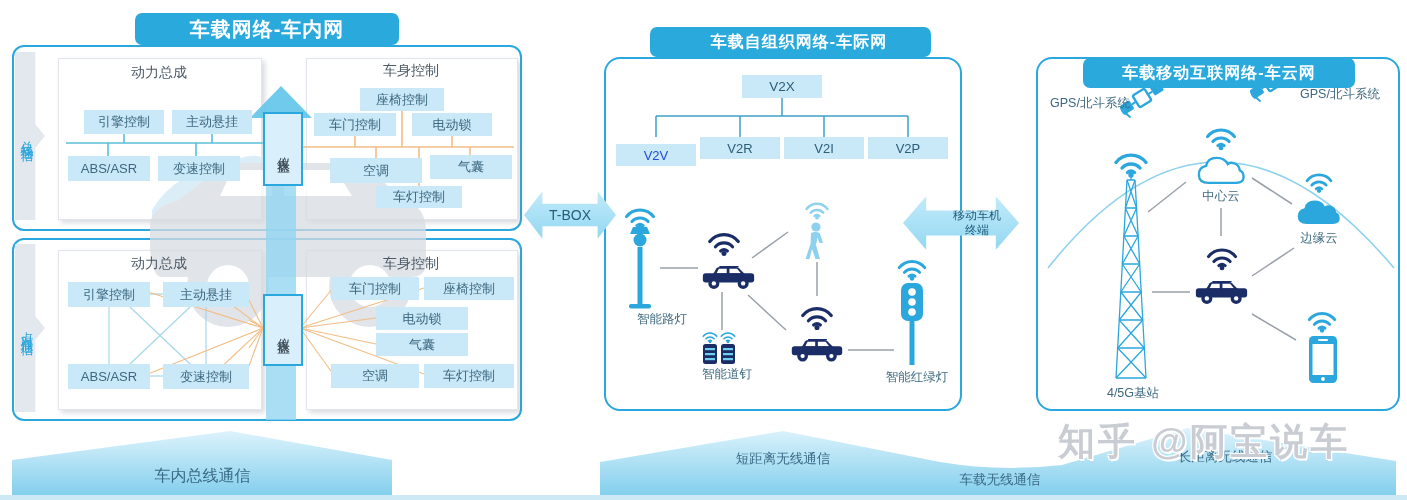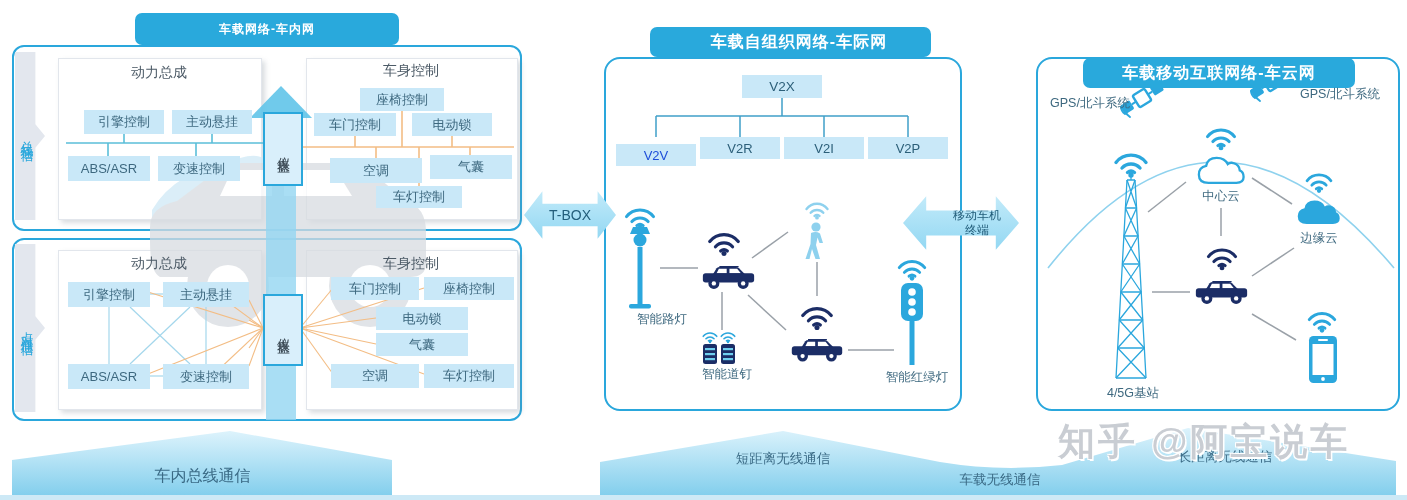--- a/index.html
+++ b/index.html
@@ -260,21 +260,21 @@
       <rect x="1318" y="339" width="10" height="2" rx="1" fill="#fff"></rect>
     </g>
 
     <g>
       <polygon points="12,498 12,460 230,431 392,460 392,498" fill="url(#bannerG)"></polygon>
       <path d="M600,498 L600,462 L783,431 L940,462 Q1000,472 1062,465 L1188,428 L1396,461 L1396,498 Z" fill="url(#bannerG)"></path>
       <rect x="0" y="495" width="1407" height="5" fill="#cde9f6"></rect>
     </g>
   </svg>
 
-  <div class="titlebar" style="left:135px;top:13px;width:264px;height:32px;font-size:12px;">车载网络-车内网</div>
+  <div class="titlebar" style="left:135px;top:13px;width:264px;height:32px;font-size:20px;">车载网络-车内网</div>
   <div class="titlebar" style="left:650px;top:27px;width:264px;height:30px;font-size:16px;padding-left:17px;">车载自组织网络-车际网</div>
   <div class="titlebar" style="left:1083px;top:24px;width:272px;height:30px;font-size:16px;margin-top:34px;">车载移动互联网络-车云网</div>
 
   <div class="sidelabel" style="left:15px;top:52px;width:30px;height:168px;">总线通信</div>
   <div class="sidelabel" style="left:15px;top:244px;width:30px;height:168px;">点对点通信</div>
 
   <div class="grouptitle" style="left:58px;top:64px;width:202px;">动力总成</div>
   <div class="grouptitle" style="left:306px;top:62px;width:210px;">车身控制</div>
   <div class="grouptitle" style="left:58px;top:255px;width:202px;">动力总成</div>
   <div class="grouptitle" style="left:306px;top:255px;width:210px;">车身控制</div>

